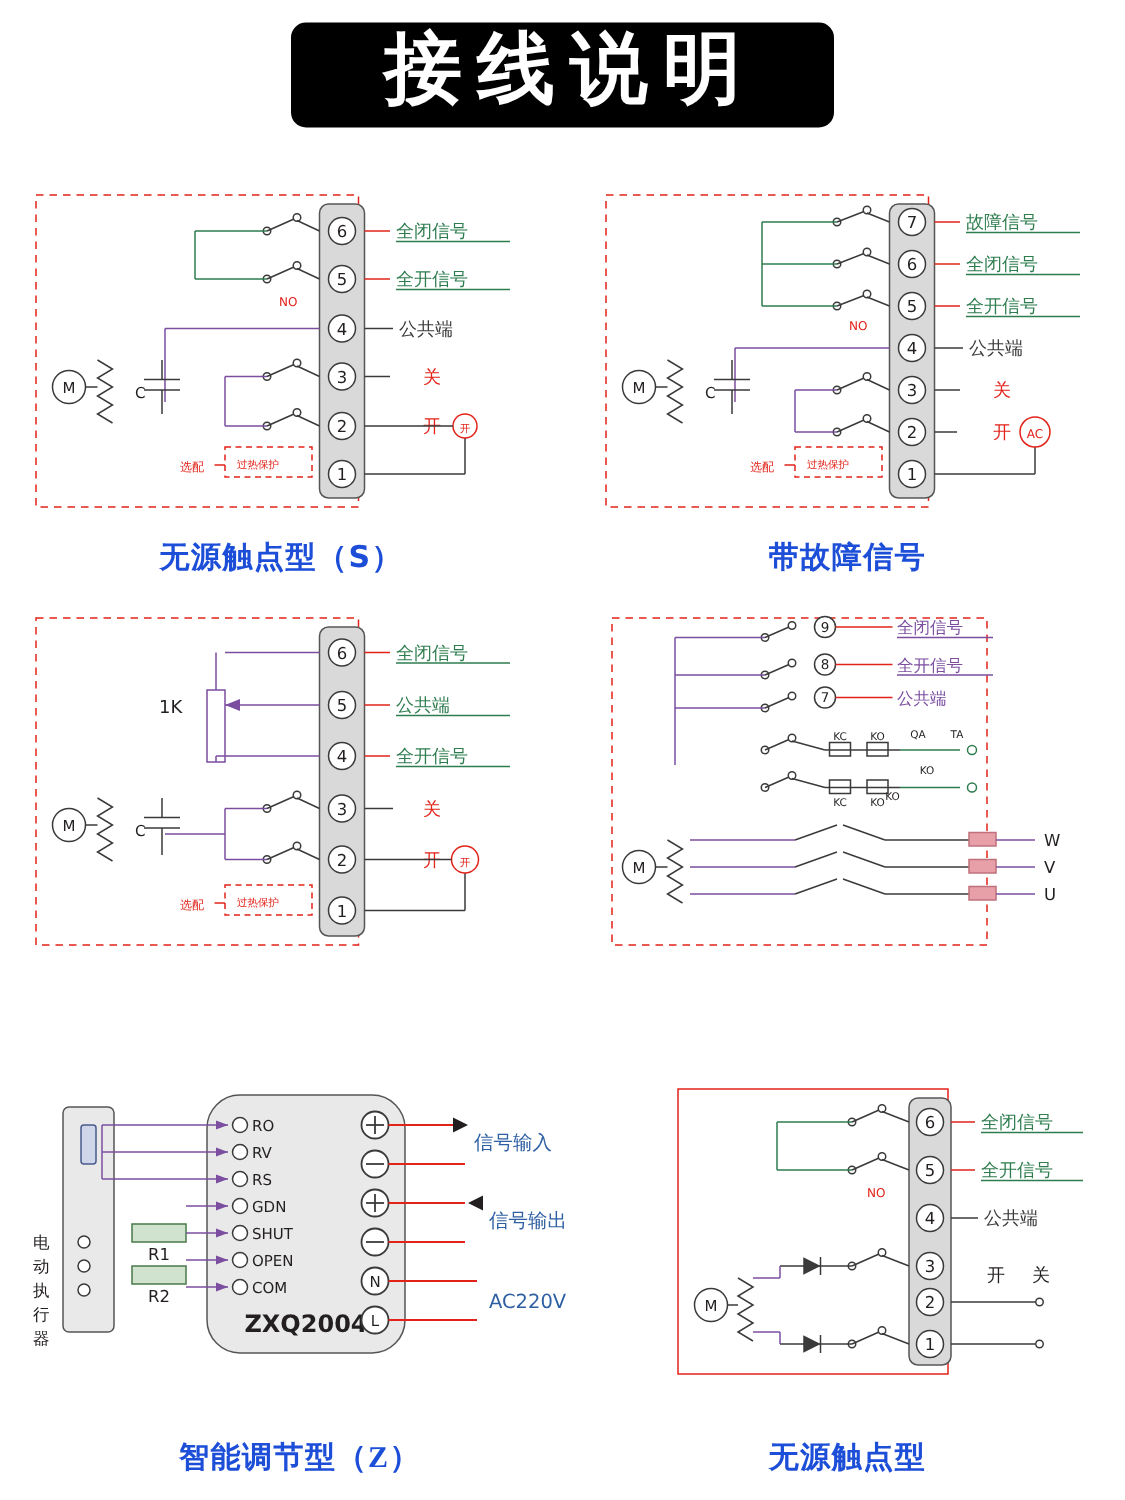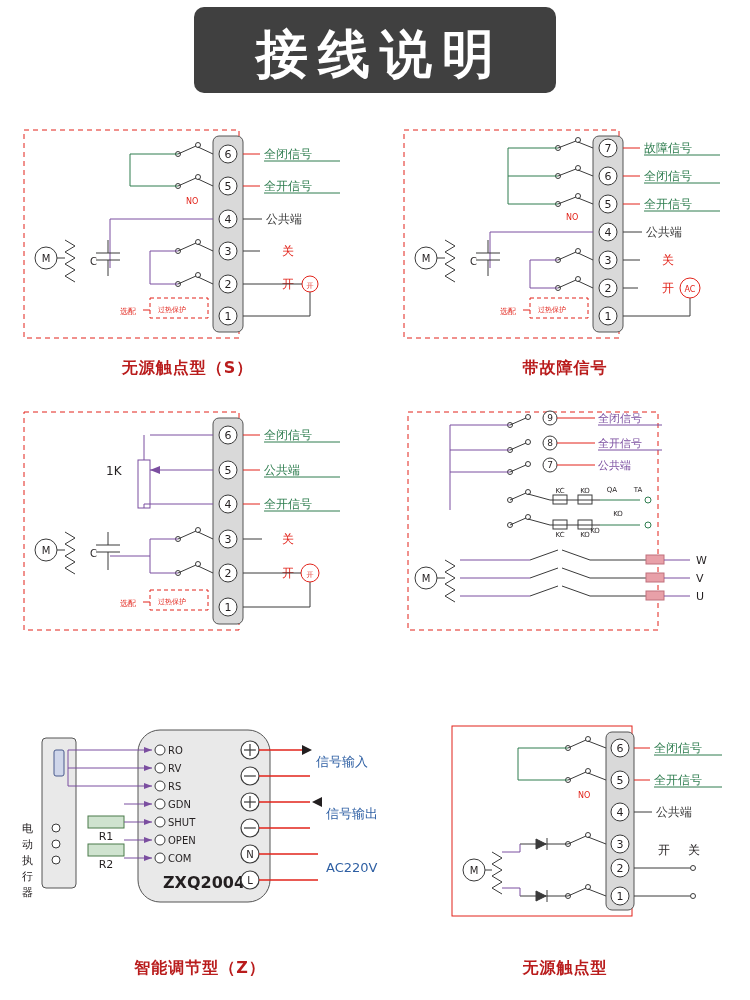--- a/index.html
+++ b/index.html
@@ -10,45 +10,45 @@
     color:#231f20;
     position:relative;
     overflow:hidden;
   }
   
   .header{
     width:750px;height:100px;
     display:flex;align-items:center;justify-content:center;
   }
   .header-plate{
-    background:#404040;
+    background:#000000;
     color:#ffffff;
     font-family:"DejaVu Sans", sans-serif;
     font-weight:bold;
     font-size:52px;
     letter-spacing:10px;
-    padding:20px 52px 12px 62px;
+    padding:4px 52px 12px 62px;
     border-radius:10px;
     line-height:1.05;
   }
   
   .grid{
     position:relative;
     width:750px;
   }
   .cell{
     position:absolute;
   }
   .caption{
     text-align:center;
     font-family:"DejaVu Sans", sans-serif;
-    font-size:16px;
+    font-size:20px;
     font-weight:bold;
     letter-spacing:1px;
-    color:#b91c1c;
+    color:#1d4ed8;
   }
   .svgwrap{display:block;}
   svg{display:block;}
   text{font-family:"DejaVu Sans", sans-serif;}
 </style>
 </head>
 <body>
 
 <div class="header">
   <div class="header-plate">接线说明</div>
@@ -587,21 +587,21 @@
           <polygon points="302,30 292,25 292,35"></polygon>
           <polygon points="302,82 312,77 312,87"></polygon>
         </g>
         <g font-size="13" fill="#2e5fa3">
           <text x="306" y="46">信号输入</text>
           <text x="316" y="98">信号输出</text>
           <text x="316" y="152">AC220V</text>
         </g>
       </svg>
     </div>
-    <div class="caption" style="margin-top:18px;">智能调节型（Z）</div>
+    <div class="caption" style="margin-top:18px;font-family:Liberation Serif, serif;">智能调节型（Z）</div>
   </div>
 
   <div class="cell" style="left:400px;top:620px;width:330px;">
     <div class="svgwrap">
       <svg width="330" height="220" viewBox="0 0 330 220">
         <rect x="52" y="6" width="180" height="190" fill="none" stroke="#e2231a" stroke-width="1"></rect>
         <rect x="206" y="12" width="28" height="178" rx="6" fill="#d9d9d9" stroke="#555" stroke-width="1"></rect>
         <g stroke="#3a3a3a" fill="#fff" stroke-width="1">
           <circle cx="220" cy="28" r="9"></circle>
           <circle cx="220" cy="60" r="9"></circle>

